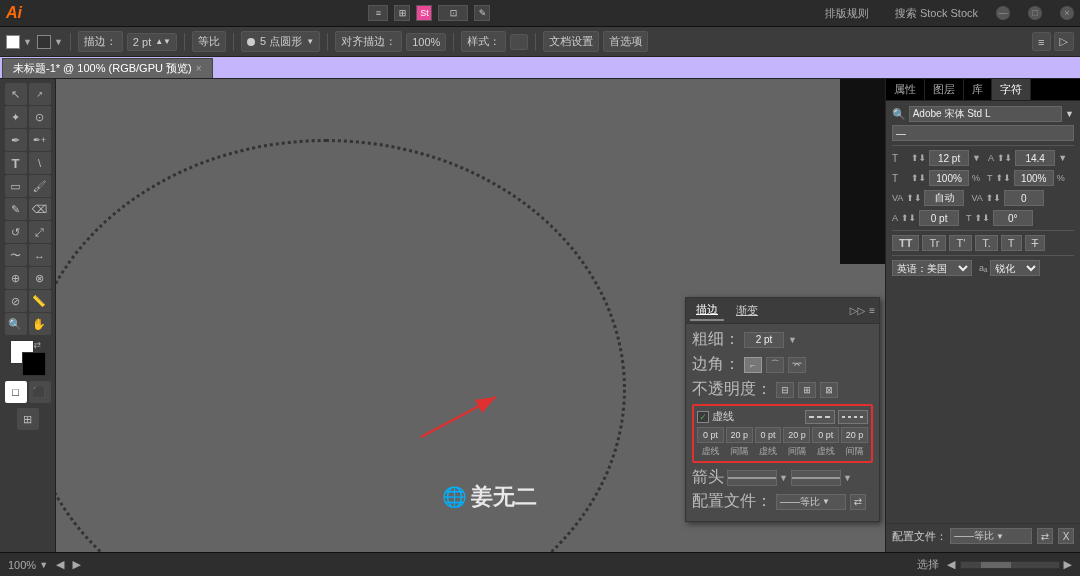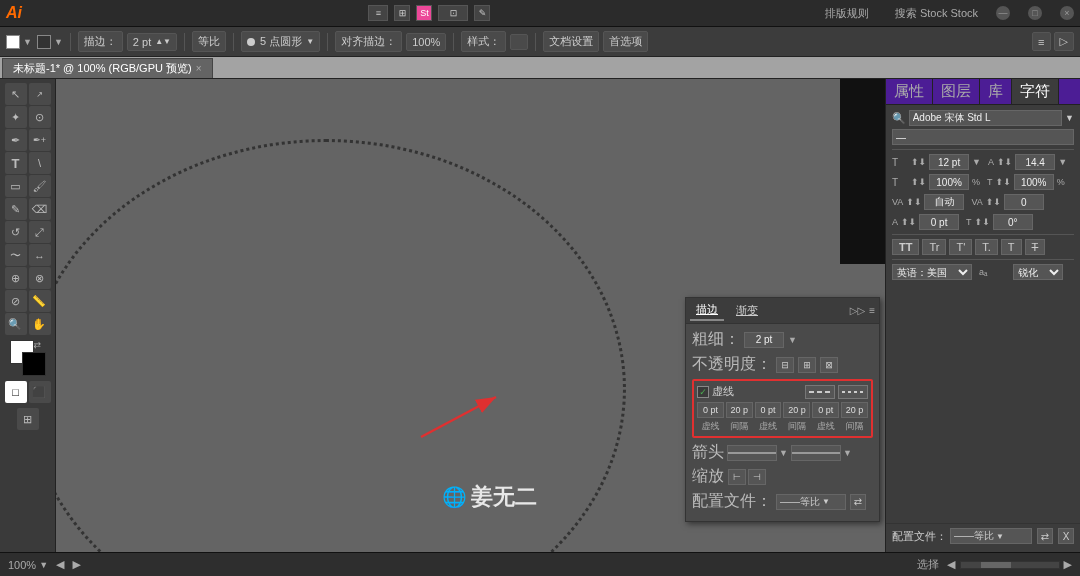--- a/index.html
+++ b/index.html
@@ -93,21 +93,21 @@
       white-space: nowrap;
       font-size: 11px;
       display: flex;
       align-items: center;
       gap: 2px;
     }
 
     
     #tab-bar {
       height: 22px;
-      background: #a3a3a3;
+      background: #c4b5fd;
       display: flex;
       align-items: center;
       padding: 0 2px;
       border-bottom: 1px solid #222;
     }
     .tab {
       padding: 2px 10px;
       background: #555;
       border: 1px solid #444;
       border-bottom: none;
@@ -348,23 +348,23 @@
     
     #right-panel {
       width: 195px;
       background: #3c3c3c;
       border-left: 1px solid #222;
       display: flex;
       flex-direction: column;
     }
     #right-panel-tabs {
       display: flex;
-      background: #4c1d95;
+      background: #000000;
       border-bottom: 1px solid #222;
-      font-size: 15px;
+      font-size: 11px;
     }
     .rp-tab {
       padding: 3px 8px;
       cursor: pointer;
       color: #aaa;
       border-right: 1px solid #222;
     }
     .rp-tab.active { color: #fff; background: #3c3c3c; }
     #right-panel-body {
       padding: 5px 6px;
@@ -621,20 +621,26 @@
       </div>
       <div id="stroke-panel-body">
 
         <div class="panel-row">
           <span class="panel-label">粗细：</span>
           <input class="panel-input" value="2 pt" style="width: 40px;">
           <span style="font-size:9px;color:#aaa;">▼</span>
         </div>
 
 
+        <div class="panel-row">
+          <span class="panel-label">边角：</span>
+          <div class="panel-icon-btn active">⌐</div>
+          <div class="panel-icon-btn">⌒</div>
+          <div class="panel-icon-btn">⌤</div>
+        </div>
 
         <div class="panel-row">
           <span class="panel-label">不透明度：</span>
           <div class="panel-icon-btn">⊟</div>
           <div class="panel-icon-btn">⊞</div>
           <div class="panel-icon-btn">⊠</div>
         </div>
 
         <div class="dashed-highlight">
           <div class="dashed-row">
@@ -687,27 +693,20 @@
             <span style="font-size:9px;color:#aaa;">▼</span>
           </div>
           <div style="display:flex;align-items:center;gap:2px;">
             <div style="width:50px;height:16px;background:#555;border:1px solid #666;display:flex;align-items:center;">
               <div class="mini-line"></div>
             </div>
             <span style="font-size:9px;color:#aaa;">▼</span>
           </div>
         </div>
 
-        <div class="panel-row">
-          <span class="panel-label">缩放</span>
-          <div style="display:flex;align-items:center;gap:2px;">
-            <div class="panel-icon-btn">⊢</div>
-            <div class="panel-icon-btn">⊣</div>
-          </div>
-        </div>
 
         <div class="panel-row">
           <span class="panel-label">配置文件：</span>
           <div style="width:70px;height:16px;background:#555;border:1px solid #666;display:flex;align-items:center;padding:0 3px;font-size:10px;">
             <span>——等比</span>
             <span style="font-size:8px;margin-left:2px;">▼</span>
           </div>
           <div style="width:16px;height:16px;background:#555;border:1px solid #666;display:flex;align-items:center;justify-content:center;font-size:10px;">⇄</div>
         </div>
       </div>
@@ -788,21 +787,21 @@
         <button class="rp-btn">T</button>
         <button class="rp-btn" style="text-decoration:line-through;">T</button>
       </div>
       <div class="rp-separator"></div>
 
       <div class="rp-row">
         <select class="rp-select" style="width:100%;">
           <option>英语：美国</option>
         </select>
         <span style="font-size:9px;color:#aaa;margin-left:4px;">aₐ</span>
-        <select class="rp-select" style="width:50px;margin-left:23px;">
+        <select class="rp-select" style="width:50px;">
           <option>锐化</option>
         </select>
       </div>
     </div>
 
     <div class="rp-bottom">
       <div class="rp-row">
         <span>配置文件：</span>
         <div style="flex:1;height:16px;background:#555;border:1px solid #666;display:flex;align-items:center;padding:0 3px;font-size:10px;">
           <span>——等比</span>

